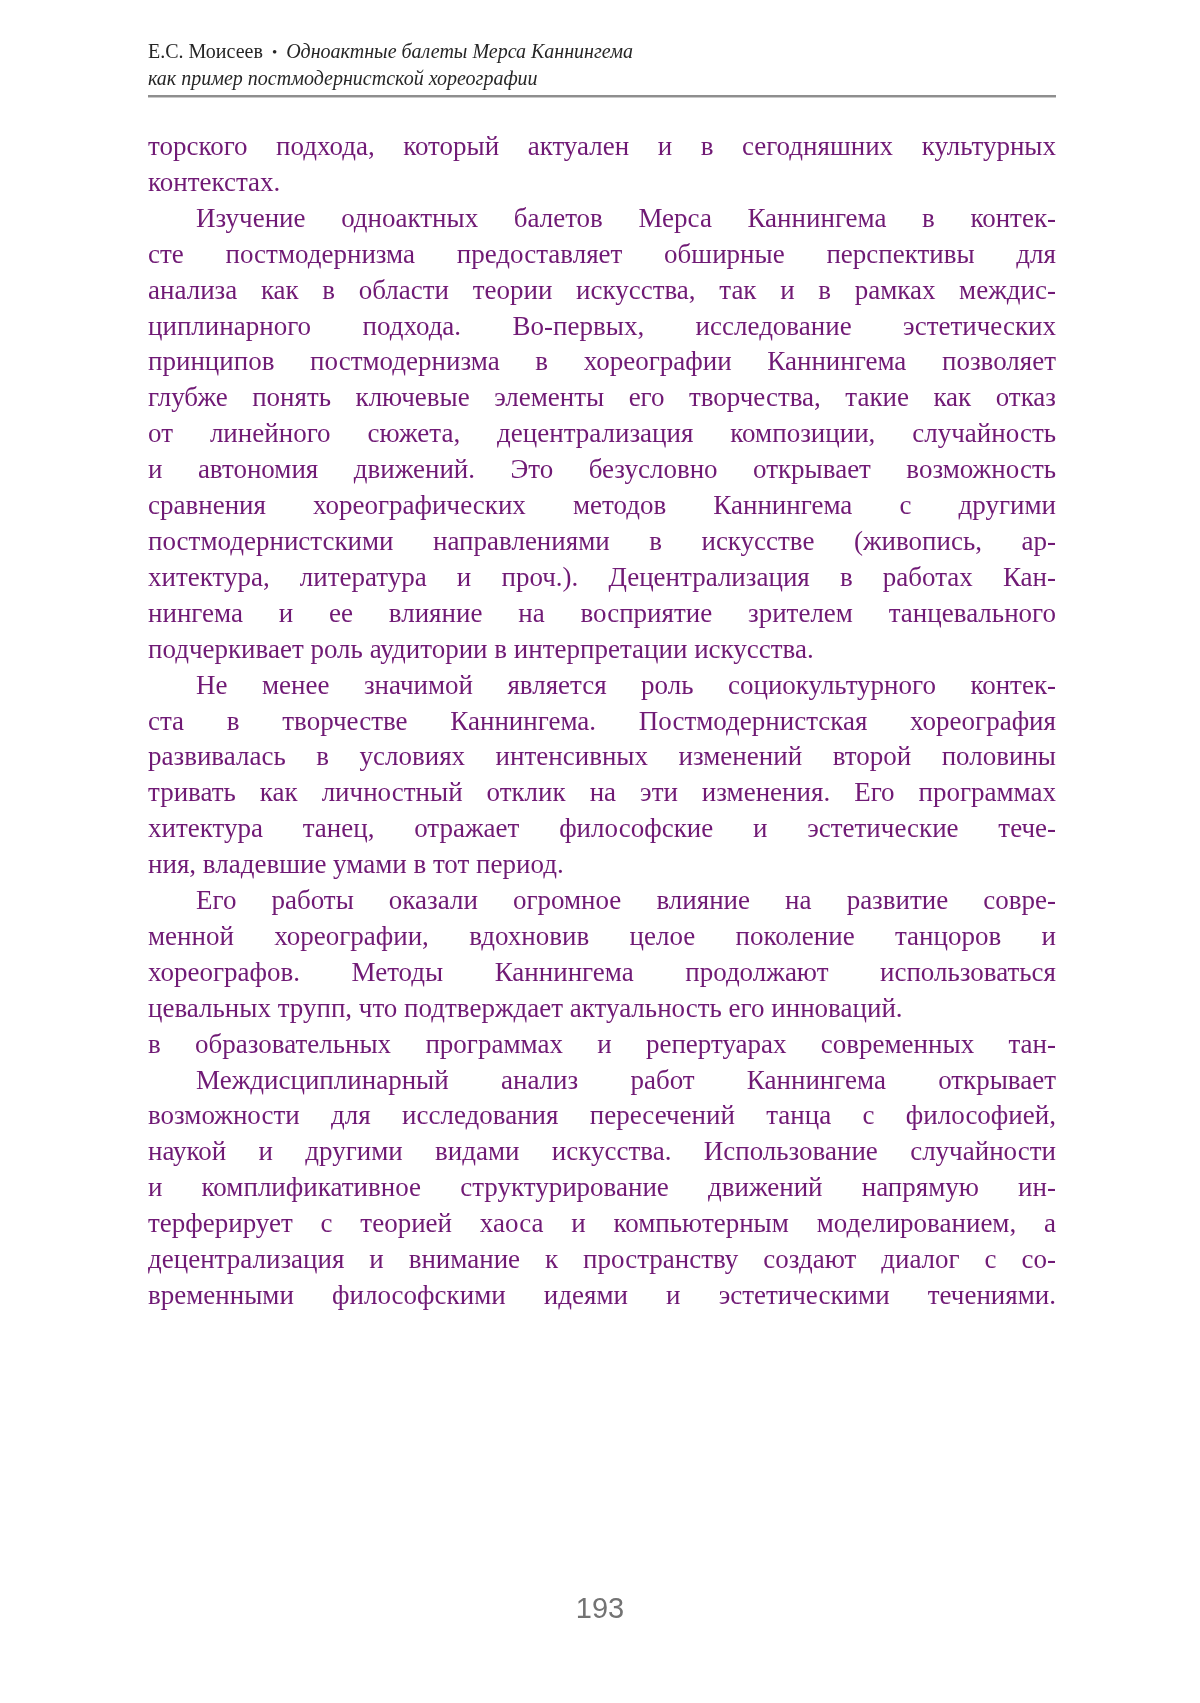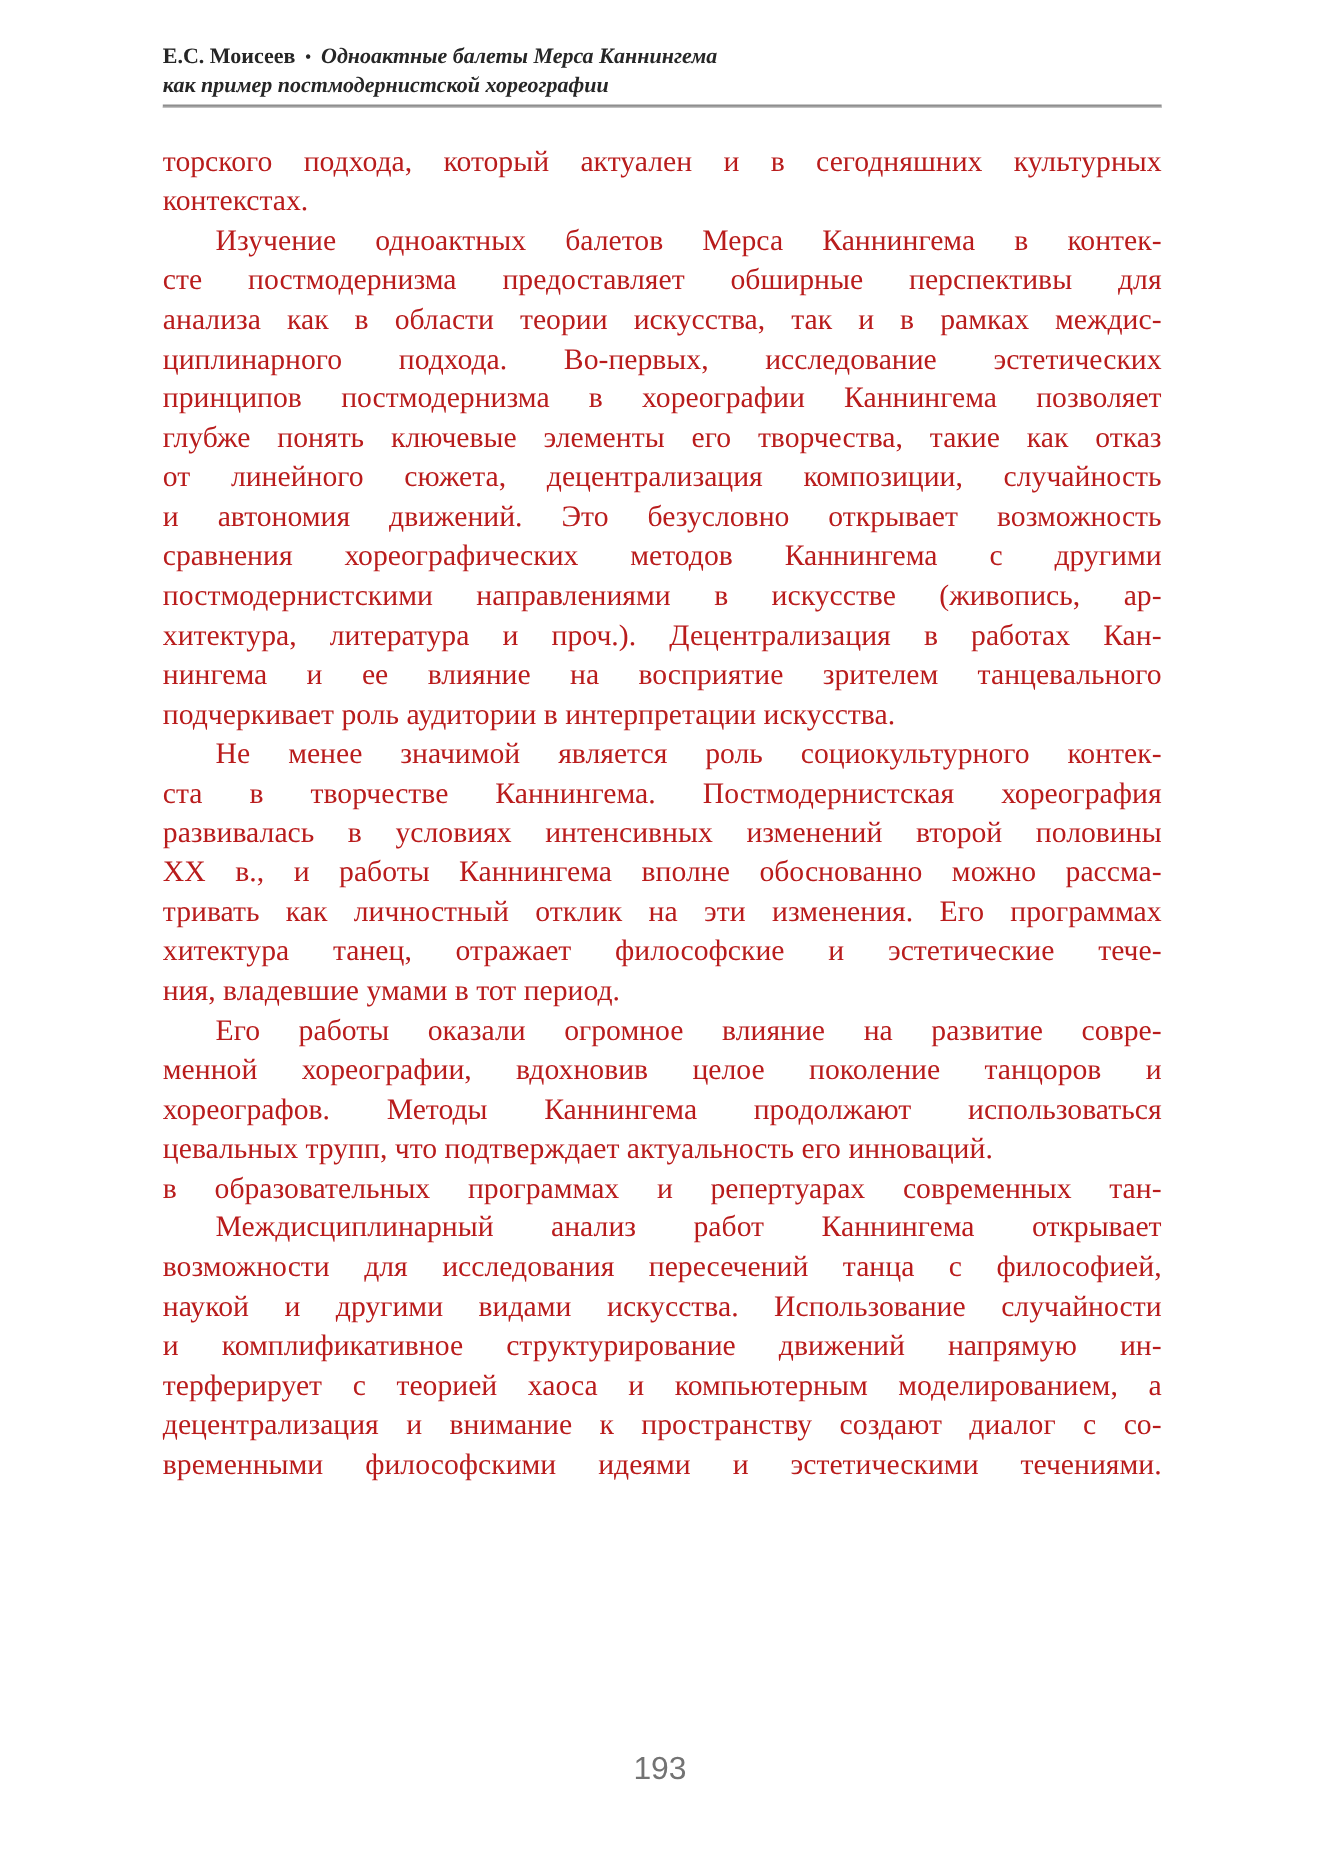--- a/index.html
+++ b/index.html
@@ -13,21 +13,20 @@
 
   
   .page-header {
     position: absolute;
     left: 148px;
     top: 38px;
     width: 908px;
     font-size: 20px;
     line-height: 26px;
     color: #262626;
-    font-weight: bold;
   }
   .author { font-style: normal; }
   .bullet {
     display: inline-block;
     margin: 0 9px;
     font-size: 15px;
     vertical-align: 1px;
     color: #262626;
   }
   .title-it { font-style: italic; }
@@ -43,21 +42,21 @@
   }
 
   
   .page-body {
     position: absolute;
     left: 148px;
     top: 129px;
     width: 908px;
     font-size: 27px;
     line-height: 35.9px;
-    color: #b91c1c;
+    color: #701a75;
   }
   .para { margin: 0; }
   .line { text-align: left; white-space: normal; }
   .line.j { text-align: justify; text-align-last: justify; }
   .line.ind { text-indent: 48px; }
 
   
   .page-number {
     position: absolute;
     left: 0;
@@ -98,21 +97,20 @@
       <div class="line j">сравнения хореографических методов Каннингема с другими</div>
       <div class="line j">постмодернистскими направлениями в искусстве (живопись, ар-</div>
       <div class="line j">хитектура, литература и проч.). Децентрализация в работах Кан-</div>
       <div class="line j">нингема и ее влияние на восприятие зрителем танцевального</div>
       <div class="line">подчеркивает роль аудитории в интерпретации искусства.</div>
     </div>
     <div class="para">
       <div class="line j ind">Не менее значимой является роль социокультурного контек-</div>
       <div class="line j">ста в творчестве Каннингема. Постмодернистская хореография</div>
       <div class="line j">развивалась в условиях интенсивных изменений второй половины</div>
-      <div class="line j">XX в., и работы Каннингема вполне обоснованно можно рассма-</div>
       <div class="line j">тривать как личностный отклик на эти изменения. Его программах</div>
       <div class="line j">хитектура танец, отражает философские и эстетические тече-</div>
       <div class="line">ния, владевшие умами в тот период.</div>
     </div>
     <div class="para">
       <div class="line j ind">Его работы оказали огромное влияние на развитие совре-</div>
       <div class="line j">менной хореографии, вдохновив целое поколение танцоров и</div>
       <div class="line j">хореографов. Методы Каннингема продолжают использоваться</div>
       <div class="line">цевальных трупп, что подтверждает актуальность его инноваций.</div>
       <div class="line j">в образовательных программах и репертуарах современных тан-</div>

